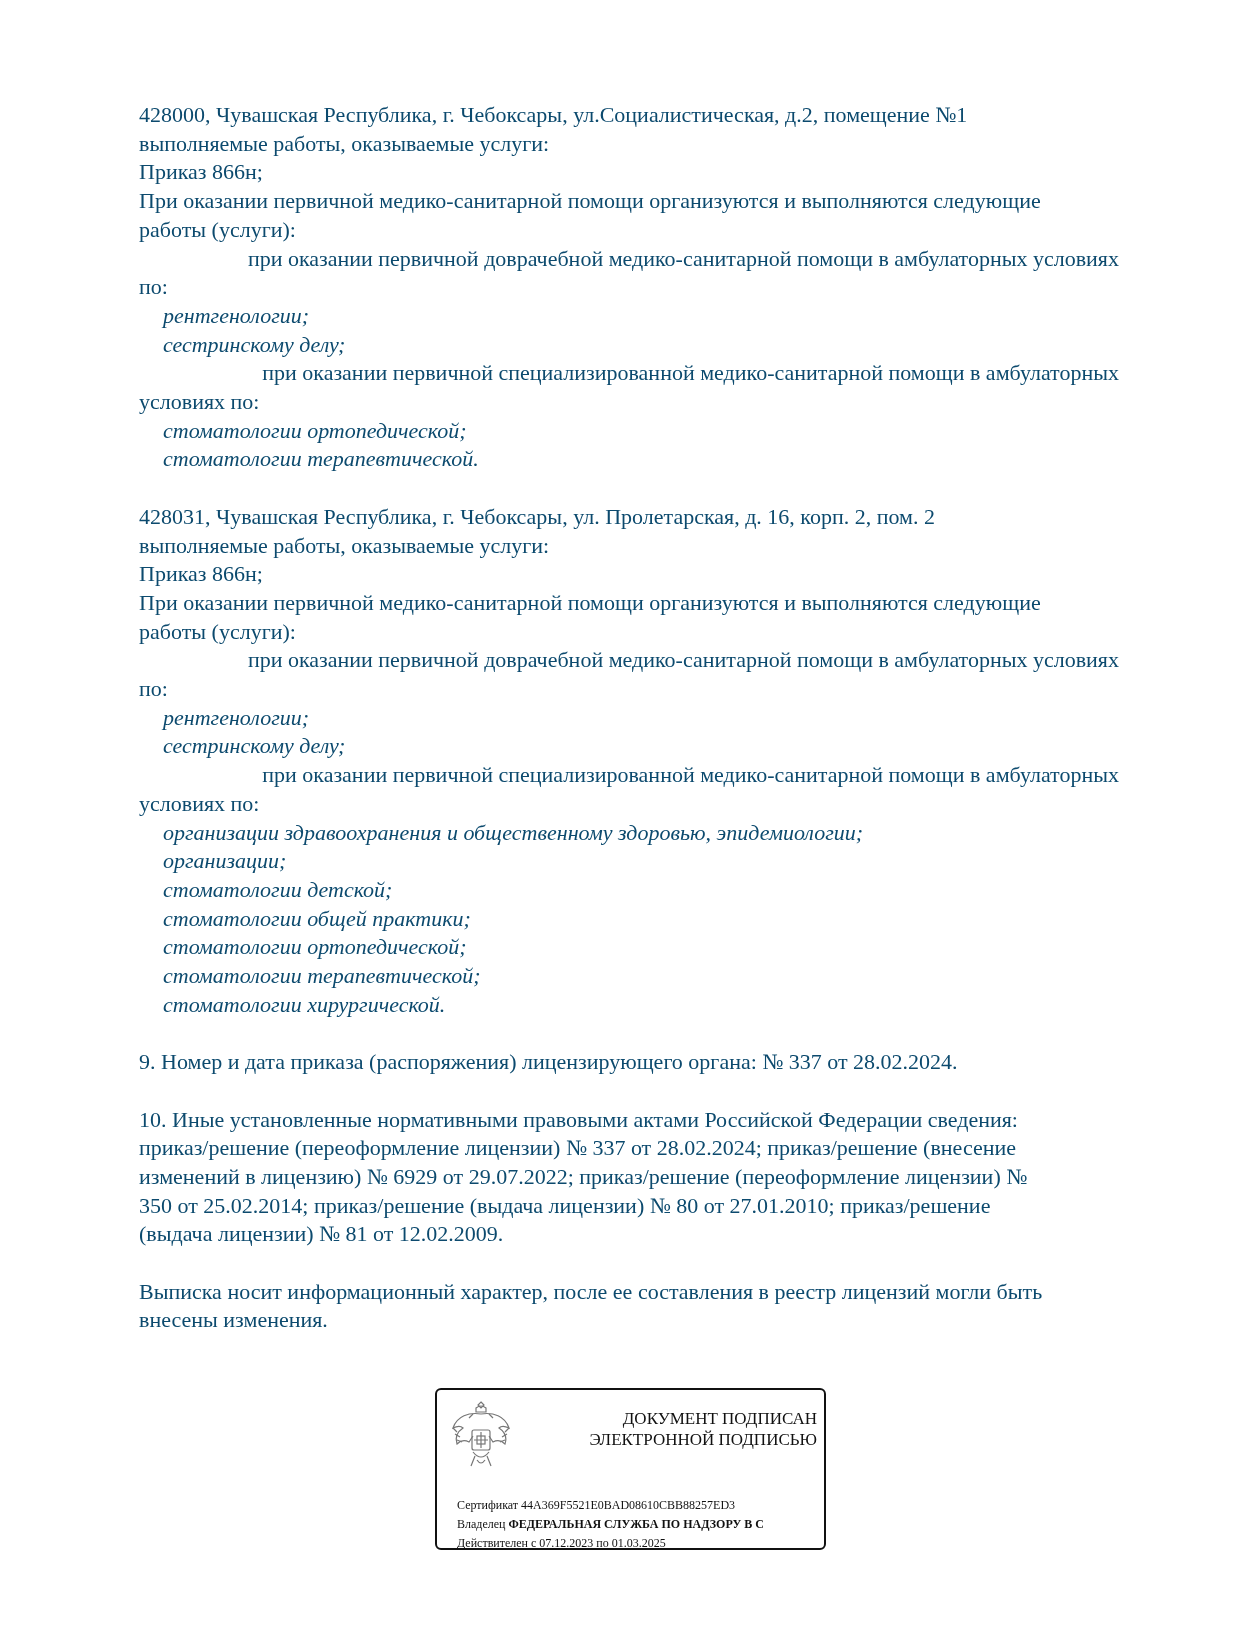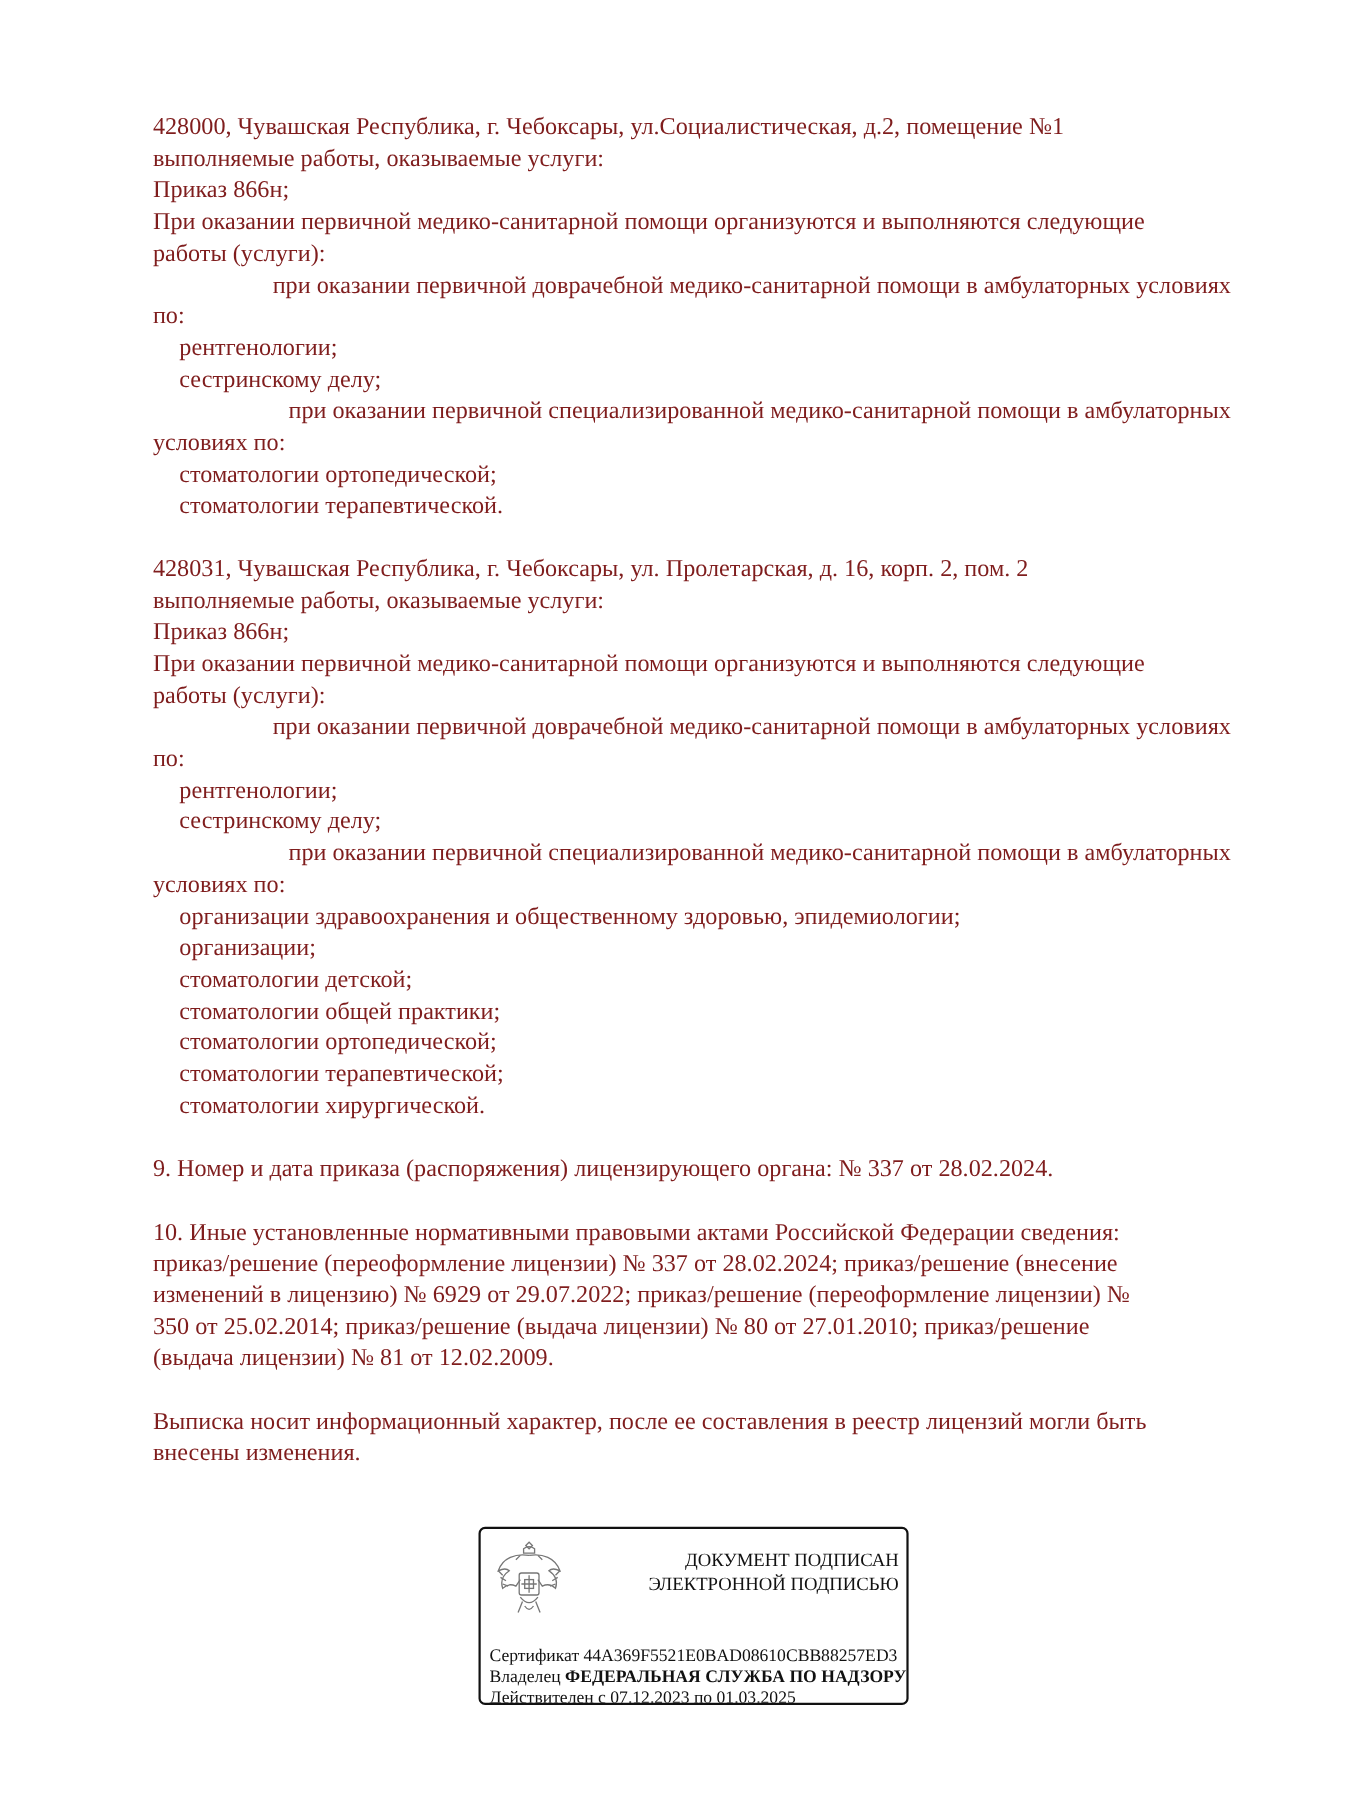--- a/index.html
+++ b/index.html
@@ -1,30 +1,30 @@
 <!DOCTYPE html>
 <html><head>
 <meta charset="utf-8">
 <style>
   html, body { margin: 0; padding: 0; background: #ffffff; }
   body { width: 1240px; height: 1650px; position: relative; overflow: hidden; }
   .page { position: absolute; left: 139px; top: 101px; width: 980px;
           font-family: "Liberation Serif", "DejaVu Serif", serif; font-size: 22px;
-          line-height: 28.7px; color: #7f1d1d; }
+          line-height: 28.7px; color: #0c4a6e; }
   .line { white-space: nowrap; display: block; }
   .i1 { padding-left: 11px; text-align: right; }
-  .i2 { padding-left: 24px; }
+  .i2 { padding-left: 24px; font-style: italic; }
   .gap { height: 28.7px; }
   .stamp { position: absolute; left: 435px; top: 1388px; width: 387px; height: 158px;
            border: 2.5px solid #111; border-radius: 6px; overflow: hidden;
            font-family: "Liberation Serif", "DejaVu Serif", serif; color: #111; }
   .emblem { position: absolute; left: 12px; top: 8px; width: 64px; height: 76px; }
   .stamp-title { position: absolute; left: 90px; top: 18px; width: 290px; text-align: right;
                  font-size: 17px; line-height: 21px; }
-  .stamp-info { position: absolute; left: 8px; top: 106px; font-size: 16px; line-height: 19px;
+  .stamp-info { position: absolute; left: 20px; top: 106px; font-size: 12px; line-height: 19px;
                 white-space: nowrap; }
   .bold { font-weight: bold; text-align: center; }
 </style>
 </head>
 <body>
 
 <div class="page">
 
   <div>
     <span class="line">428000, Чувашская Республика, г. Чебоксары, ул.Социалистическая, д.2, помещение №1</span>

